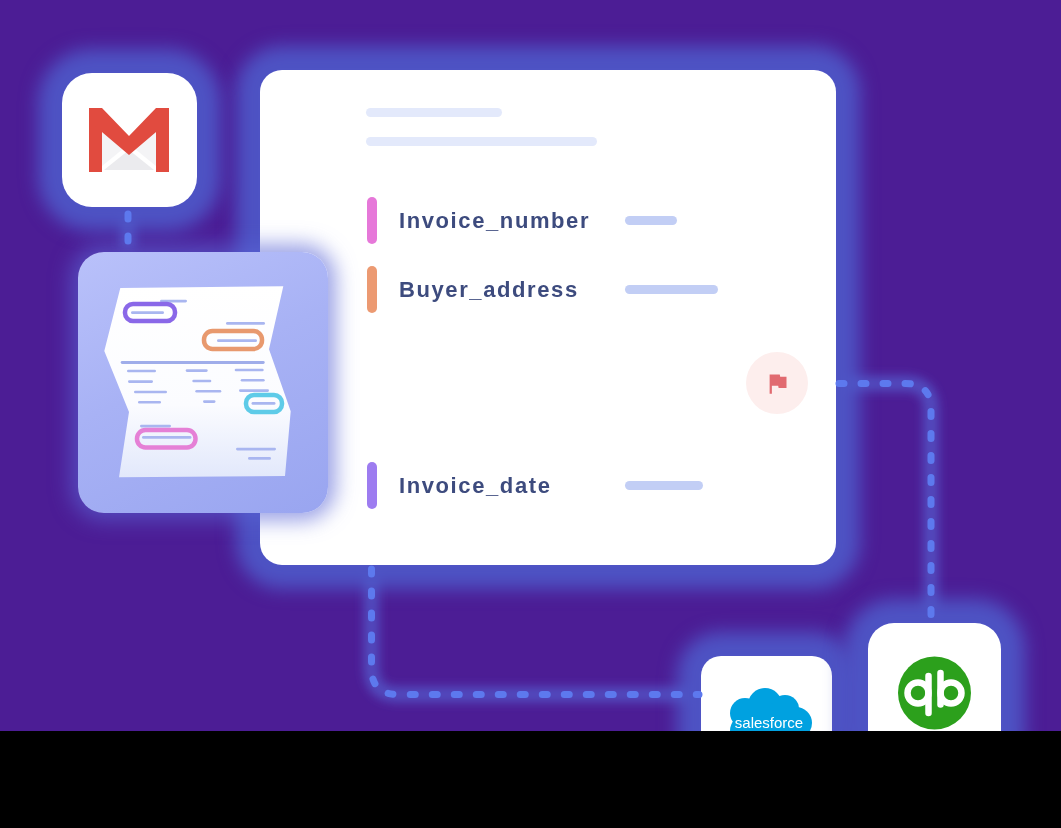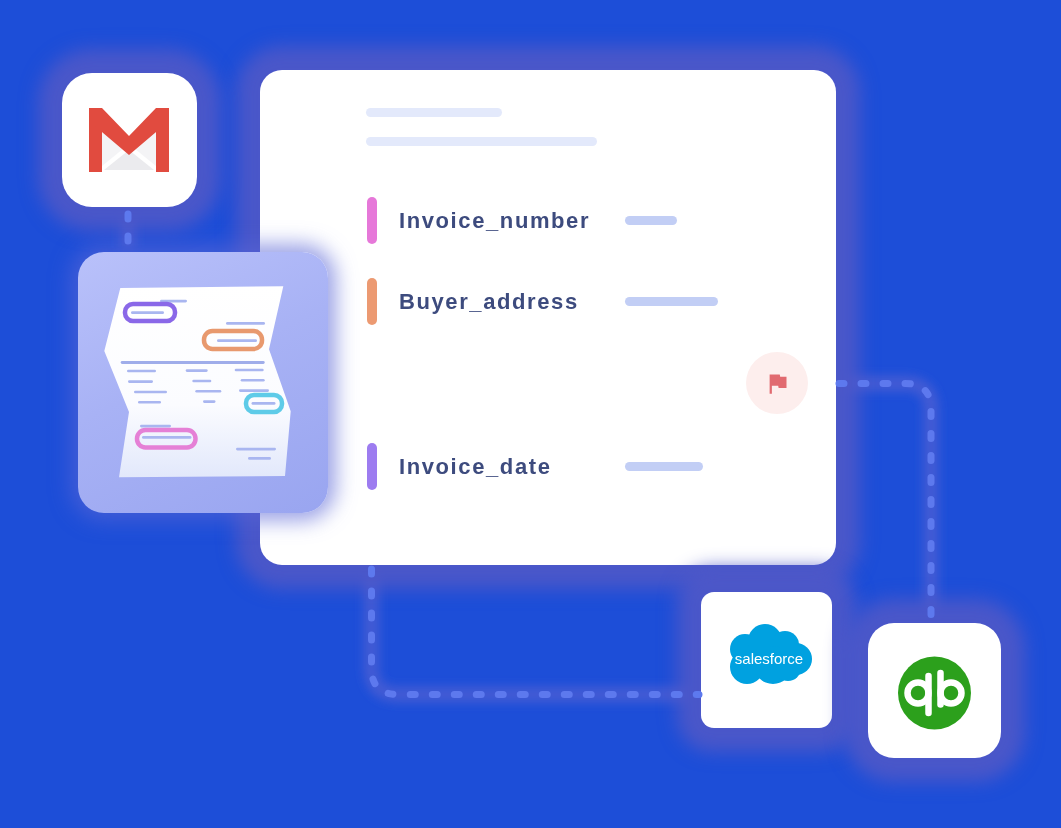--- a/index.html
+++ b/index.html
@@ -1,16 +1,16 @@
 <!DOCTYPE html>
 <html style="--glow: rgba(78,88,200,0.92); --glow-soft: rgba(90,101,214,0.60); --connector: #5d79ee;"><head>
 <meta charset="utf-8">
 <style>
   html,body{margin:0;padding:0;background:#000;}
-  #stage{position:relative;width:1061px;height:828px;background:#1d4ed8;overflow:hidden;
+  #stage{position:relative;width:1061px;height:731px;background:#4c1d95;overflow:hidden;
          font-family:"Liberation Sans",sans-serif;}
   .tile{position:absolute;background:#fff;}
   
   .halo-strong{box-shadow:0 0 18px 24px var(--glow);}
 
   
   #gmail-tile{left:62px;top:73px;width:135px;height:134px;border-radius:30px;z-index:20;}
   #gmail-tile svg{position:absolute;left:27px;top:35px;}
 
   
@@ -24,21 +24,21 @@
   .value-line{position:absolute;left:258px;top:19px;height:9px;border-radius:5px;background:#c2cef5;}
   #flag-badge{position:absolute;left:486px;top:282px;width:62px;height:62px;border-radius:50%;
               display:flex;align-items:center;justify-content:center;}
 
   
   #invoice-tile{left:78px;top:252px;width:250px;height:261px;border-radius:26px;z-index:15;
                 background:linear-gradient(155deg,#b9c1fa 0%,#a8b2f5 45%,#99a5f0 100%);
                 box-shadow:0 0 20px 8px var(--glow-soft);}
 
   
-  #salesforce-tile{left:701px;top:592px;width:131px;height:136px;border-radius:13px;z-index:20;}
+  #salesforce-tile{left:701px;top:656px;width:131px;height:136px;border-radius:20px;z-index:20;}
   #quickbooks-tile{left:868px;top:623px;width:133px;height:135px;border-radius:26px;z-index:20;}
 
   svg{display:block;}
   .overlay{position:absolute;left:0;top:0;z-index:50;pointer-events:none;}
   .underglow{position:absolute;left:0;top:0;z-index:5;pointer-events:none;}
   #sf-text{font-family:"Liberation Sans",sans-serif;font-size:15px;fill:#fff;}
 </style>
 </head>
 <body>
 
@@ -74,28 +74,28 @@
   <div class="tile halo-strong" id="card">
     <div class="skel" id="hline1"></div>
     <div class="skel" id="hline2"></div>
 
     <div class="field-row" style="top:127px">
       <div class="field-bar" style="background: rgb(230, 120, 217);"></div>
       <div class="field-label" style="color: rgb(61, 75, 126);">Invoice_number</div>
       <div class="value-line" style="width: 52px;"></div>
     </div>
 
-    <div class="field-row" style="top:208px">
+    <div class="field-row" style="top:196px">
       <div class="field-bar" style="background: rgb(236, 154, 114);"></div>
       <div class="field-label" style="color: rgb(61, 75, 126);">Buyer_address</div>
       <div class="value-line" style="width: 93px;"></div>
     </div>
 
 
-    <div class="field-row" style="top:373px">
+    <div class="field-row" style="top:392px">
       <div class="field-bar" style="background: rgb(157, 124, 240);"></div>
       <div class="field-label" style="color: rgb(61, 75, 126);">Invoice_date</div>
       <div class="value-line" style="width: 78px;"></div>
     </div>
 
     <div id="flag-badge" style="background: rgb(253, 238, 237);">
       <svg width="27" height="27" viewBox="0 0 24 24">
         <path d="M14.4 6 L14 4 H5 v17 h2 v-7 h5.6 l0.4 2 H20 V6 Z" fill="#e16a70" style="fill: rgb(225, 106, 112);"></path>
       </svg>
     </div>

